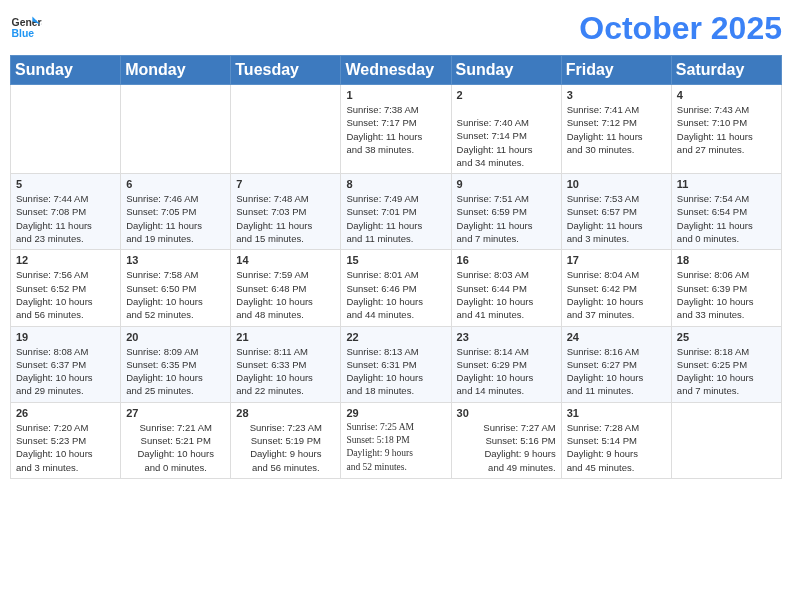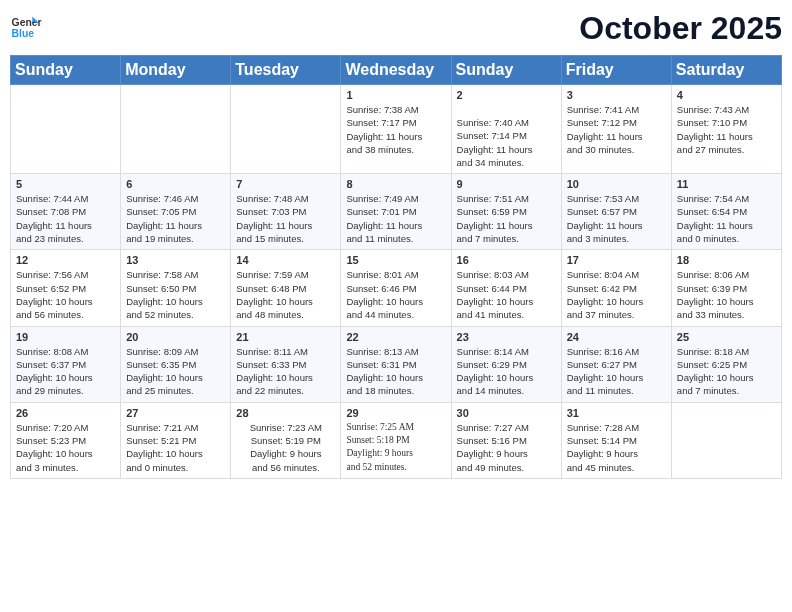--- a/index.html
+++ b/index.html
@@ -24,21 +24,21 @@
     .logo-icon {
       width: 32px;
       height: 32px;
     }
     .title-area {
       text-align: right;
     }
     .main-title {
       font-size: 32px;
       font-weight: bold;
-      color: #0f172a;
+      color: #3b82f6;
     }
     .subtitle {
       font-size: 14px;
       color: #555;
     }
     .calendar {
       width: 100%;
       border-collapse: collapse;
       border: 1px solid #ccc;
     }
@@ -296,42 +296,42 @@
       <tr>
         <td>
           <div class="day-num">26</div>
           <div class="day-info" style="white-space: pre-line;">Sunrise: 7:20 AM
 Sunset: 5:23 PM
 Daylight: 10 hours
 and 3 minutes.</div>
         </td>
         <td>
           <div class="day-num">27</div>
-          <div class="day-info" style="white-space: pre-line;">Sunrise: 7:21 AM
+          <div class="day-info" style="white-space: pre-line; text-align: center;">Sunrise: 7:21 AM
 Sunset: 5:21 PM
 Daylight: 10 hours
 and 0 minutes.</div>
         </td>
         <td>
           <div class="day-num">28</div>
           <div class="day-info" style="white-space: pre-line; text-align: center;">Sunrise: 7:23 AM
 Sunset: 5:19 PM
 Daylight: 9 hours
 and 56 minutes.</div>
         </td>
         <td>
           <div class="day-num">29</div>
           <div class="day-info" style="white-space: pre-line; font-family: Liberation Serif, serif;">Sunrise: 7:25 AM
 Sunset: 5:18 PM
 Daylight: 9 hours
 and 52 minutes.</div>
         </td>
         <td>
           <div class="day-num">30</div>
-          <div class="day-info" style="white-space: pre-line;">Sunrise: 7:27 AM
+          <div class="day-info" style="white-space: pre-line; text-align: right;">Sunrise: 7:27 AM
 Sunset: 5:16 PM
 Daylight: 9 hours
 and 49 minutes.</div>
         </td>
         <td>
           <div class="day-num">31</div>
           <div class="day-info" style="white-space: pre-line;">Sunrise: 7:28 AM
 Sunset: 5:14 PM
 Daylight: 9 hours
 and 45 minutes.</div>

